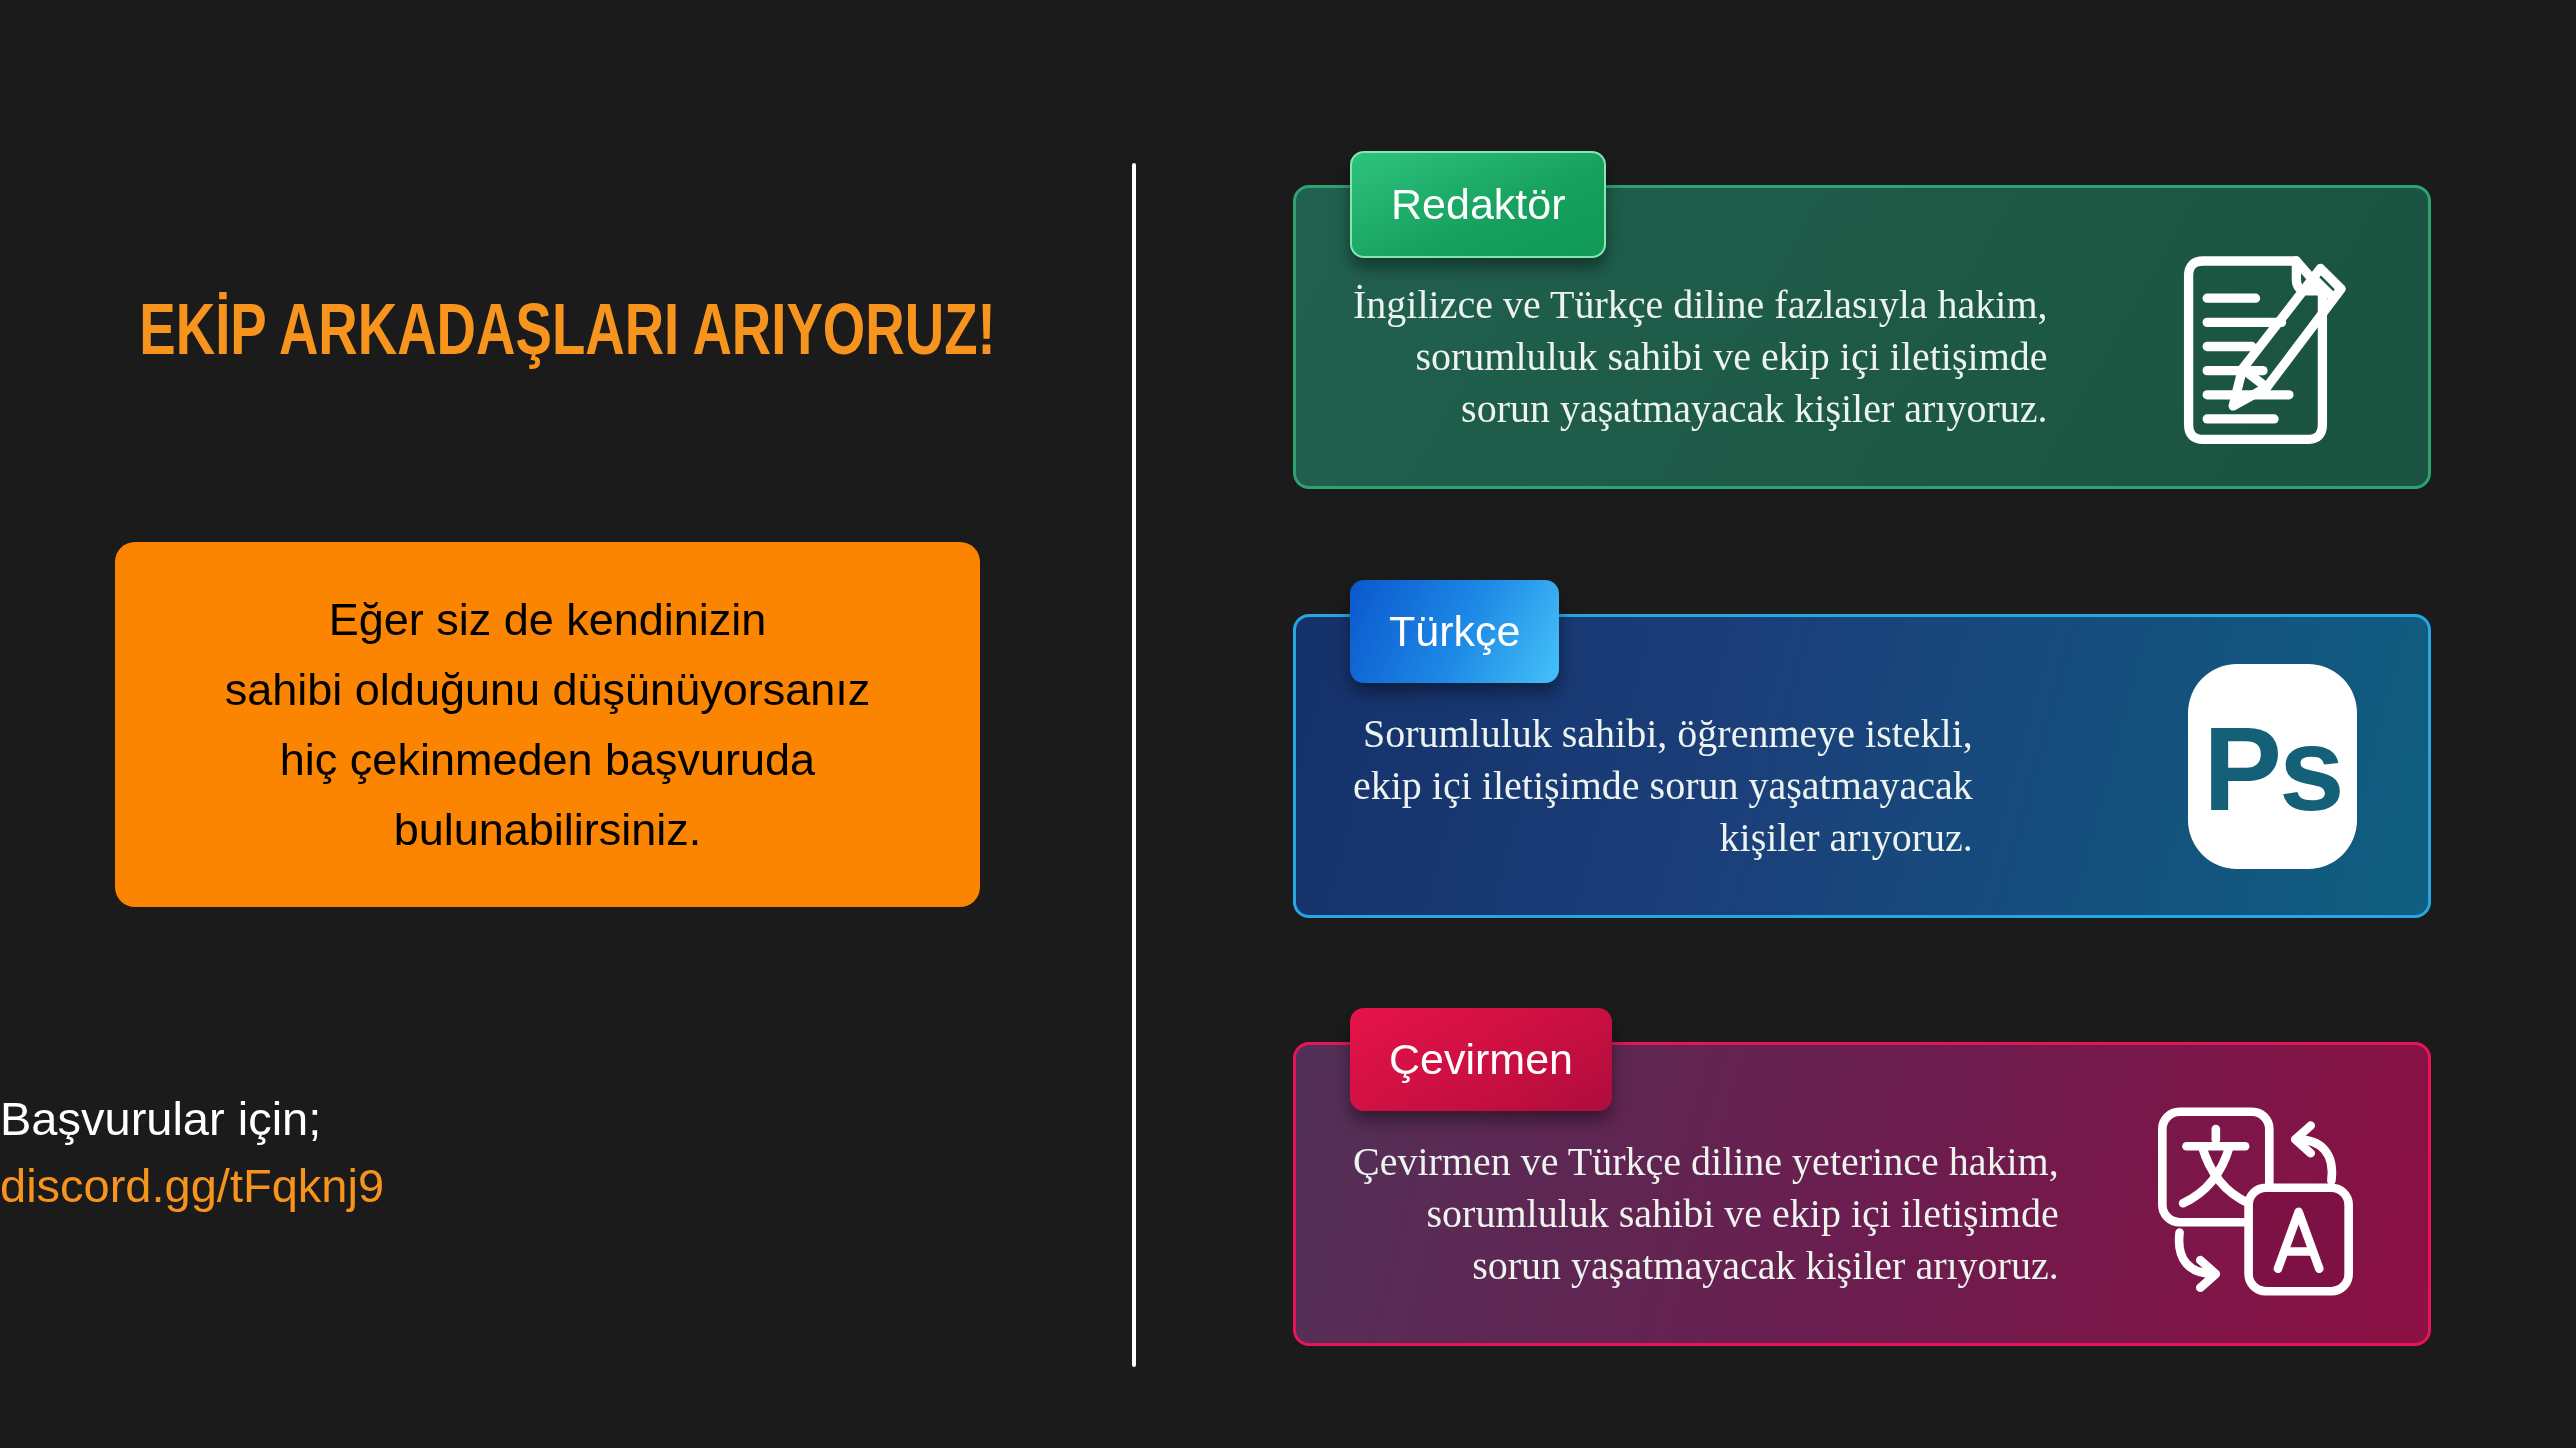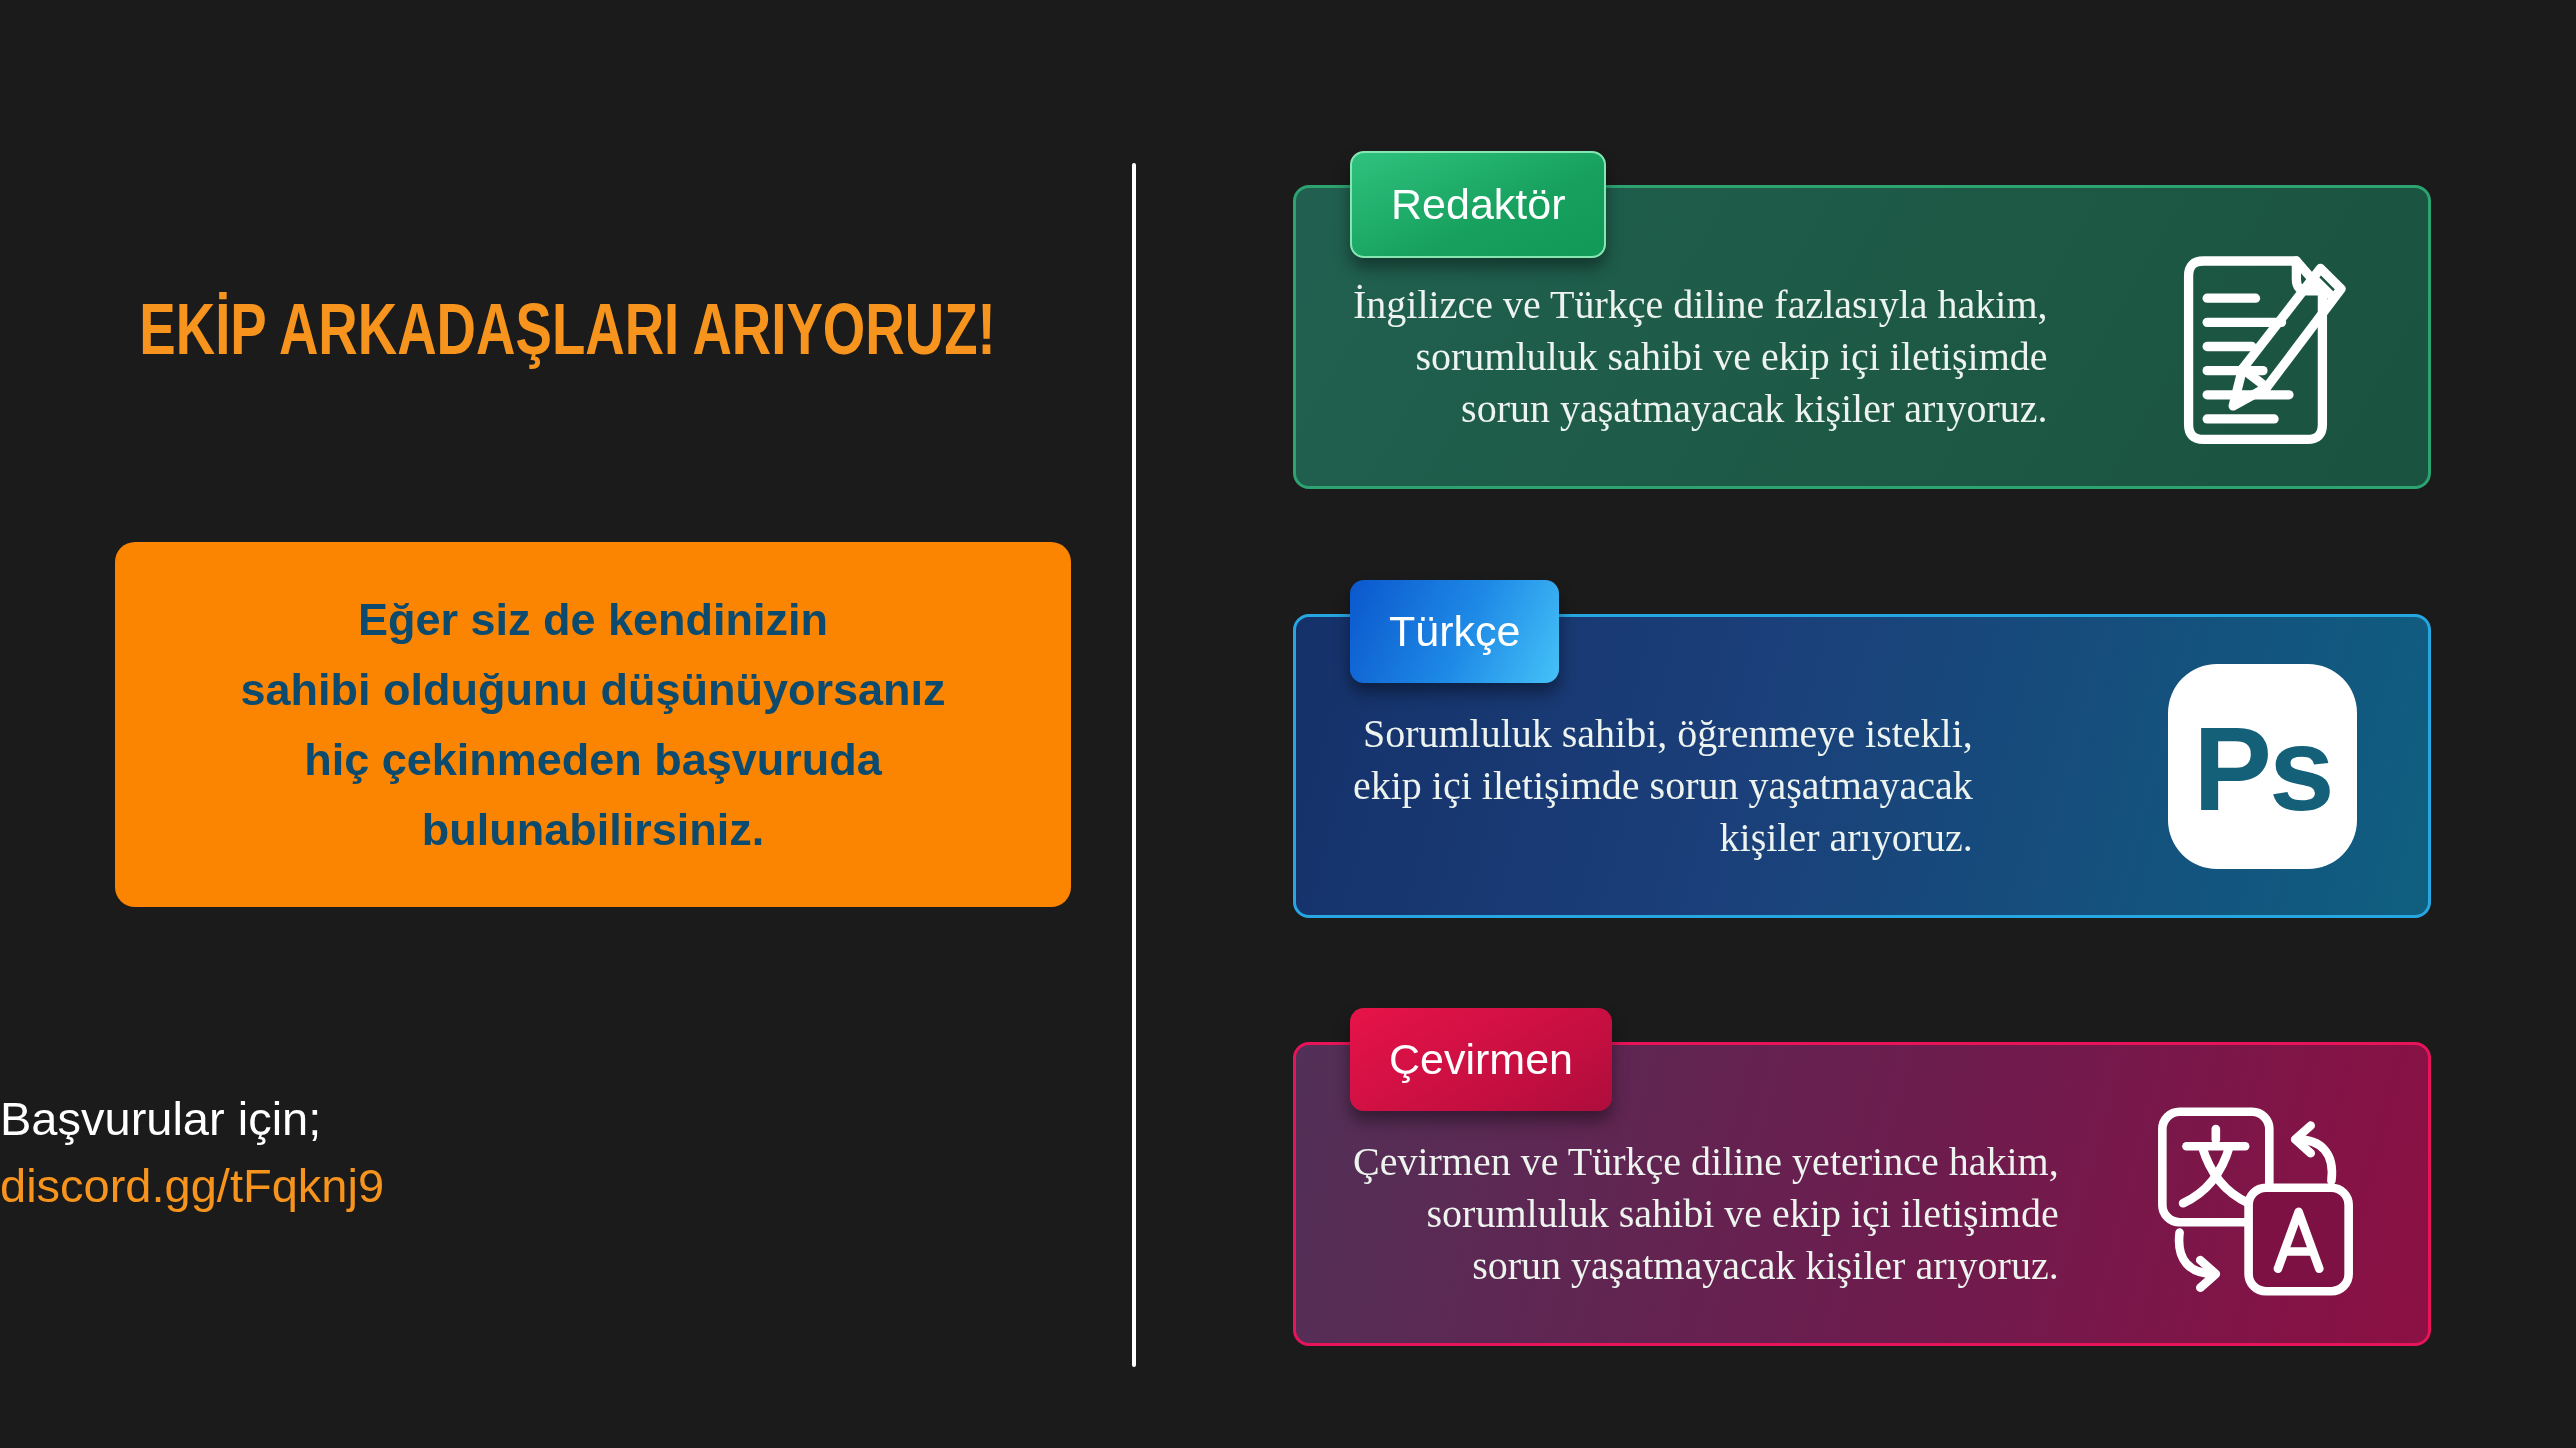--- a/index.html
+++ b/index.html
@@ -4,23 +4,23 @@
 <style>
   html,body{margin:0;padding:0;background:#1b1b1b;}
   body{width:2576px;height:1449px;overflow:hidden;font-family:"Liberation Sans",sans-serif;}
   .stage{position:absolute;left:0;top:0;width:2576px;height:1449px;background:#1b1b1b;}
 
   
   .left-col{position:absolute;left:0;top:0;width:1135px;height:1449px;}
   .title{position:absolute;left:0;width:1135px;top:296px;margin:0;text-align:center;
          color:#f7941d;font-size:65px;font-weight:800;letter-spacing:0px;line-height:1;
          transform:scale(0.84,1.12);white-space:nowrap;}
-  .info-box{position:absolute;left:115px;top:542px;width:956px;height:365px;background:#fb8500;
-            border-radius:20px;color:#0c4a6e;display:flex;flex-direction:column;justify-content:center;
-            text-align:center;font-size:45px;line-height:70px;font-weight:700;}
+  .info-box{position:absolute;left:115px;top:542px;width:865px;height:365px;background:#fb8500;
+            border-radius:20px;color:#000000;display:flex;flex-direction:column;justify-content:center;
+            text-align:center;font-size:45px;line-height:70px;font-weight:400;}
   .info-box .line{display:block;}
   .apply{position:absolute;left:0;width:1034px;top:1089px;}
   .apply-label{color:#ffffff;font-size:47px;line-height:59px;}
   .apply-link{color:#f7941d;font-size:47px;line-height:59px;margin-top:8px;}
 
   
   .divider{position:absolute;left:1132px;top:163px;width:4px;height:1204px;background:#ffffff;border-radius:2px;}
 
   
   .card{position:absolute;left:1293px;width:1138px;height:304px;border-radius:16px;box-sizing:border-box;}
@@ -34,21 +34,21 @@
   .badge-redaktor{background:linear-gradient(155deg,#2ec27e 0%,#17a05e 60%,#119a56 100%);border:2px solid #86e6b2;}
   .badge-editor{background:linear-gradient(115deg,#0b57cd 0%,#1e8ae6 55%,#46c2f8 100%);}
   .badge-cevirmen{background:linear-gradient(150deg,#e71349 0%,#c80f41 60%,#ad0d3c 100%);}
 
   .card-text{position:absolute;left:57px;top:91px;color:#edf3ee;font-family:"Liberation Serif",serif;
              font-size:40px;line-height:52px;}
   .card-text .line{display:block;white-space:nowrap;text-align:right;}
 
   .card-icon{position:absolute;}
   .icon-doc{right:61px;top:47px;width:223px;height:223px;}
-  .icon-ps{right:71px;top:47px;width:189px;height:205px;background:#ffffff;border-radius:49px;
+  .icon-ps{right:71px;top:47px;width:169px;height:205px;background:#ffffff;border-radius:49px;
            display:flex;align-items:center;justify-content:center;}
   .icon-ps .ps-text{color:#156079;font-size:118px;font-weight:700;letter-spacing:-3px;
                     font-family:"Liberation Sans",sans-serif;padding-top:4px;}
   .icon-translate{right:61px;top:53px;width:223px;height:207px;}
 </style>
 </head>
 <body>
 
 <div class="stage">
 

